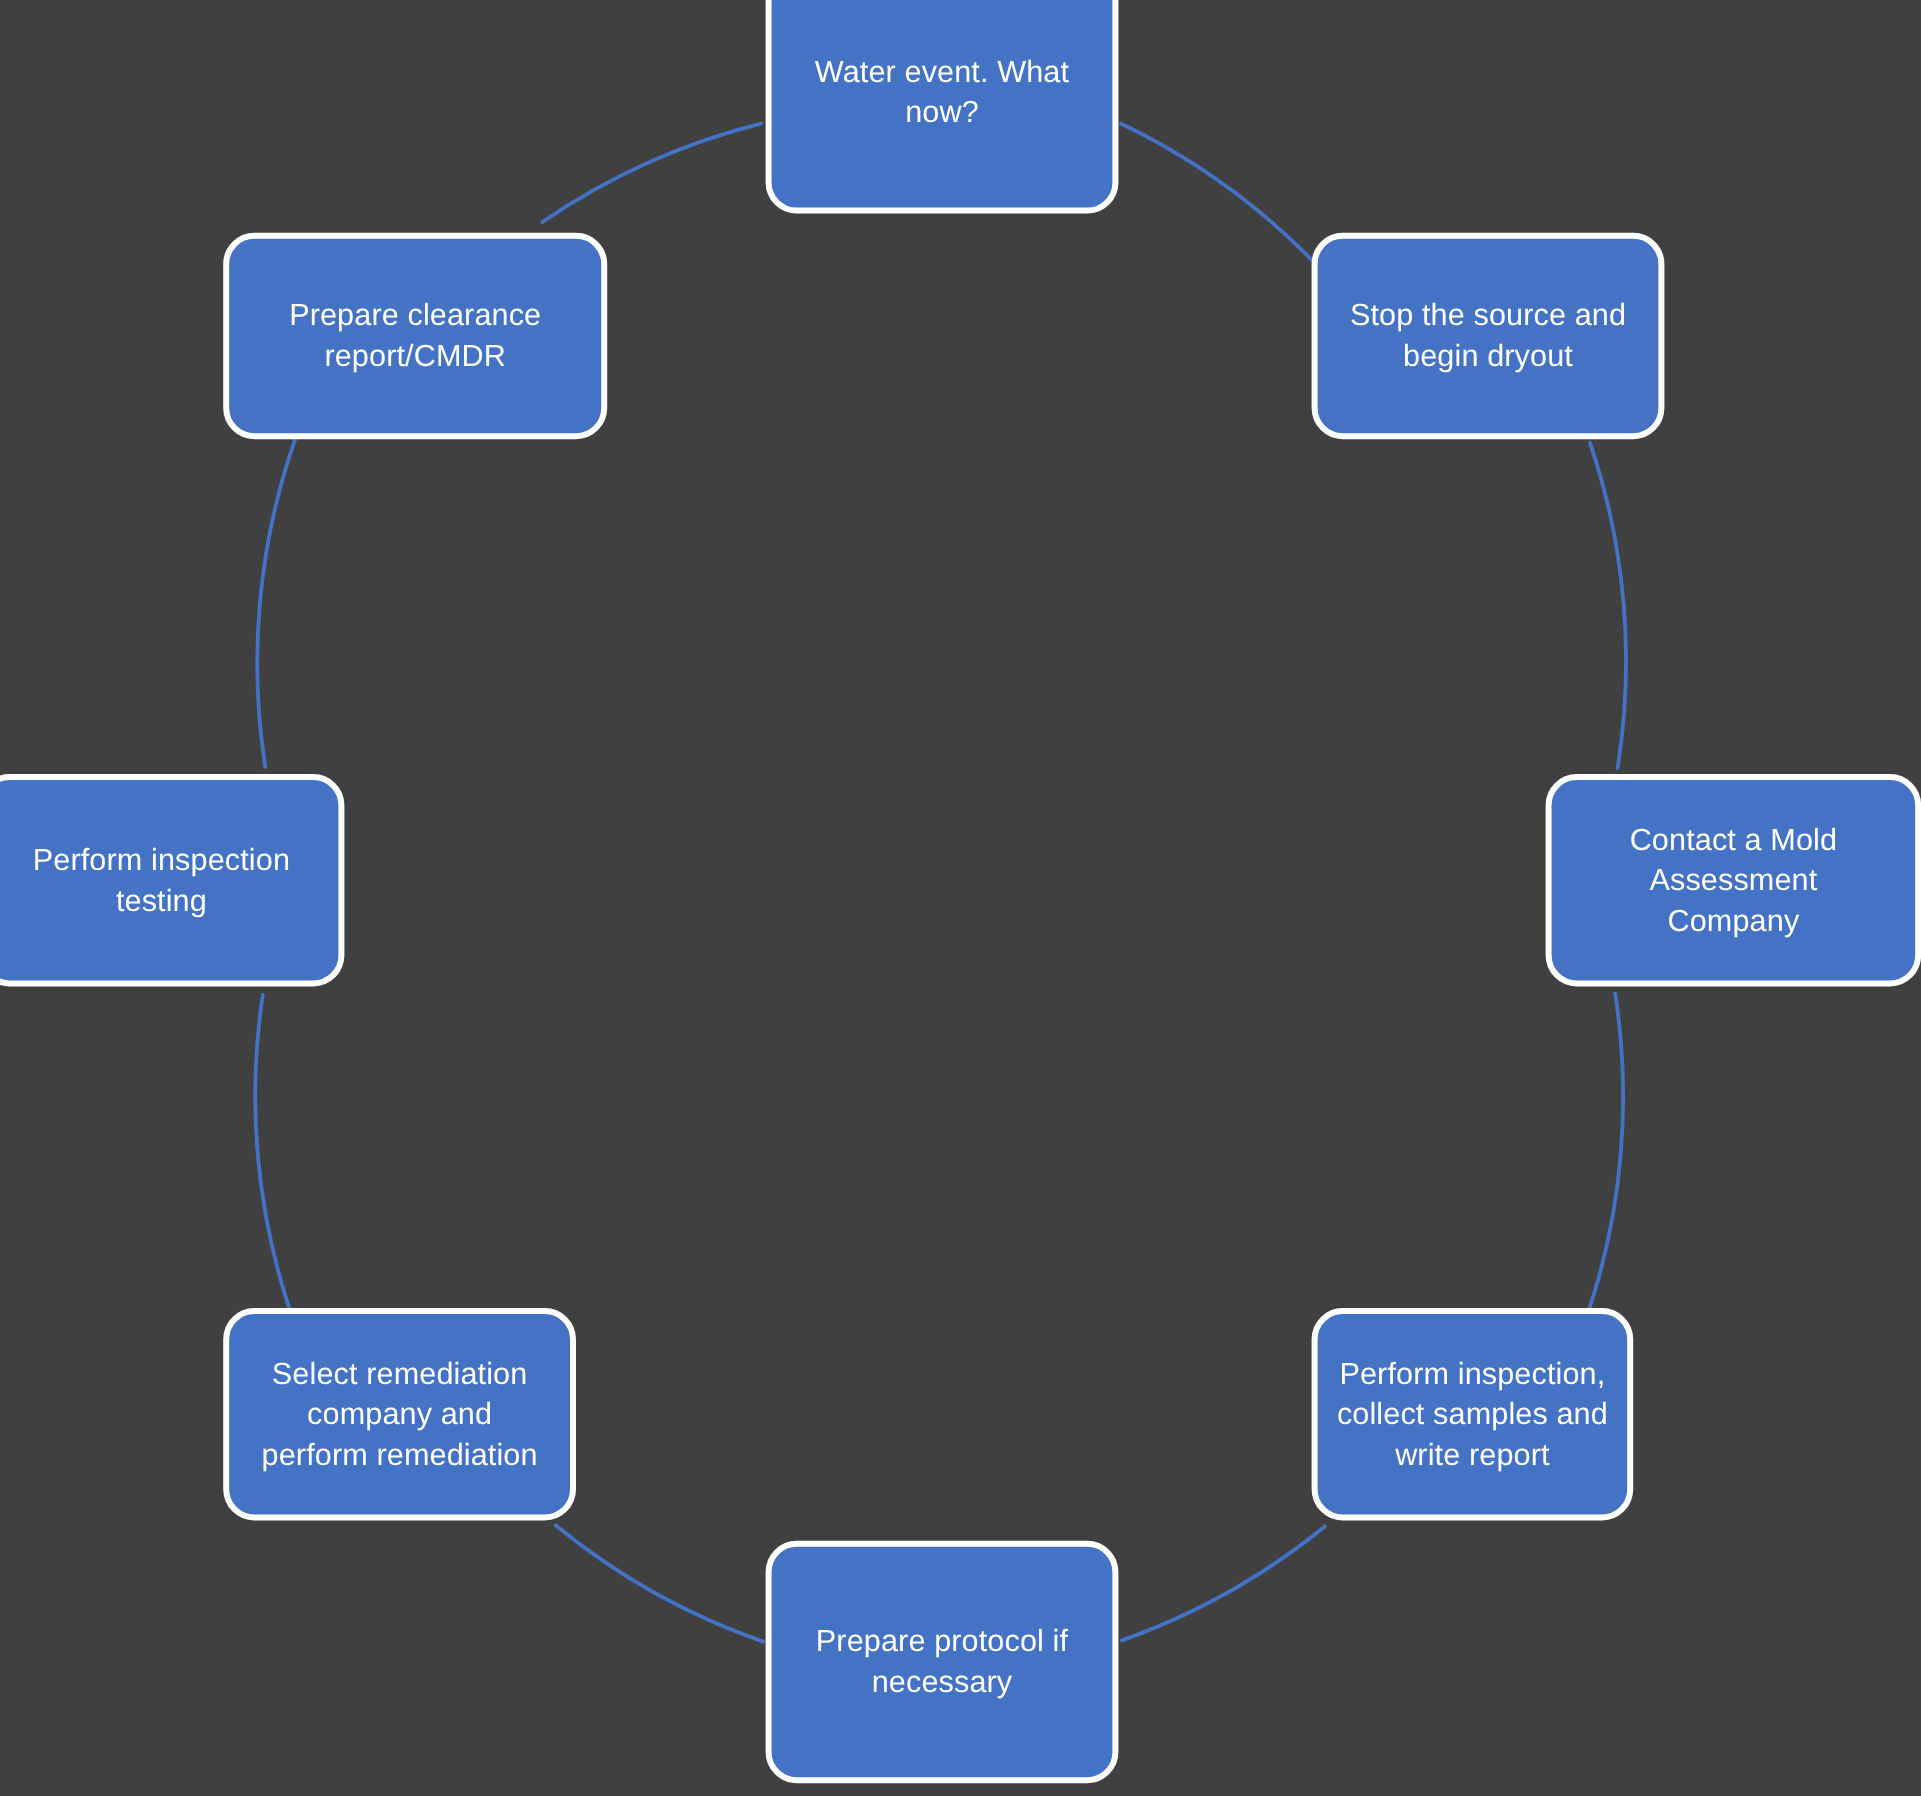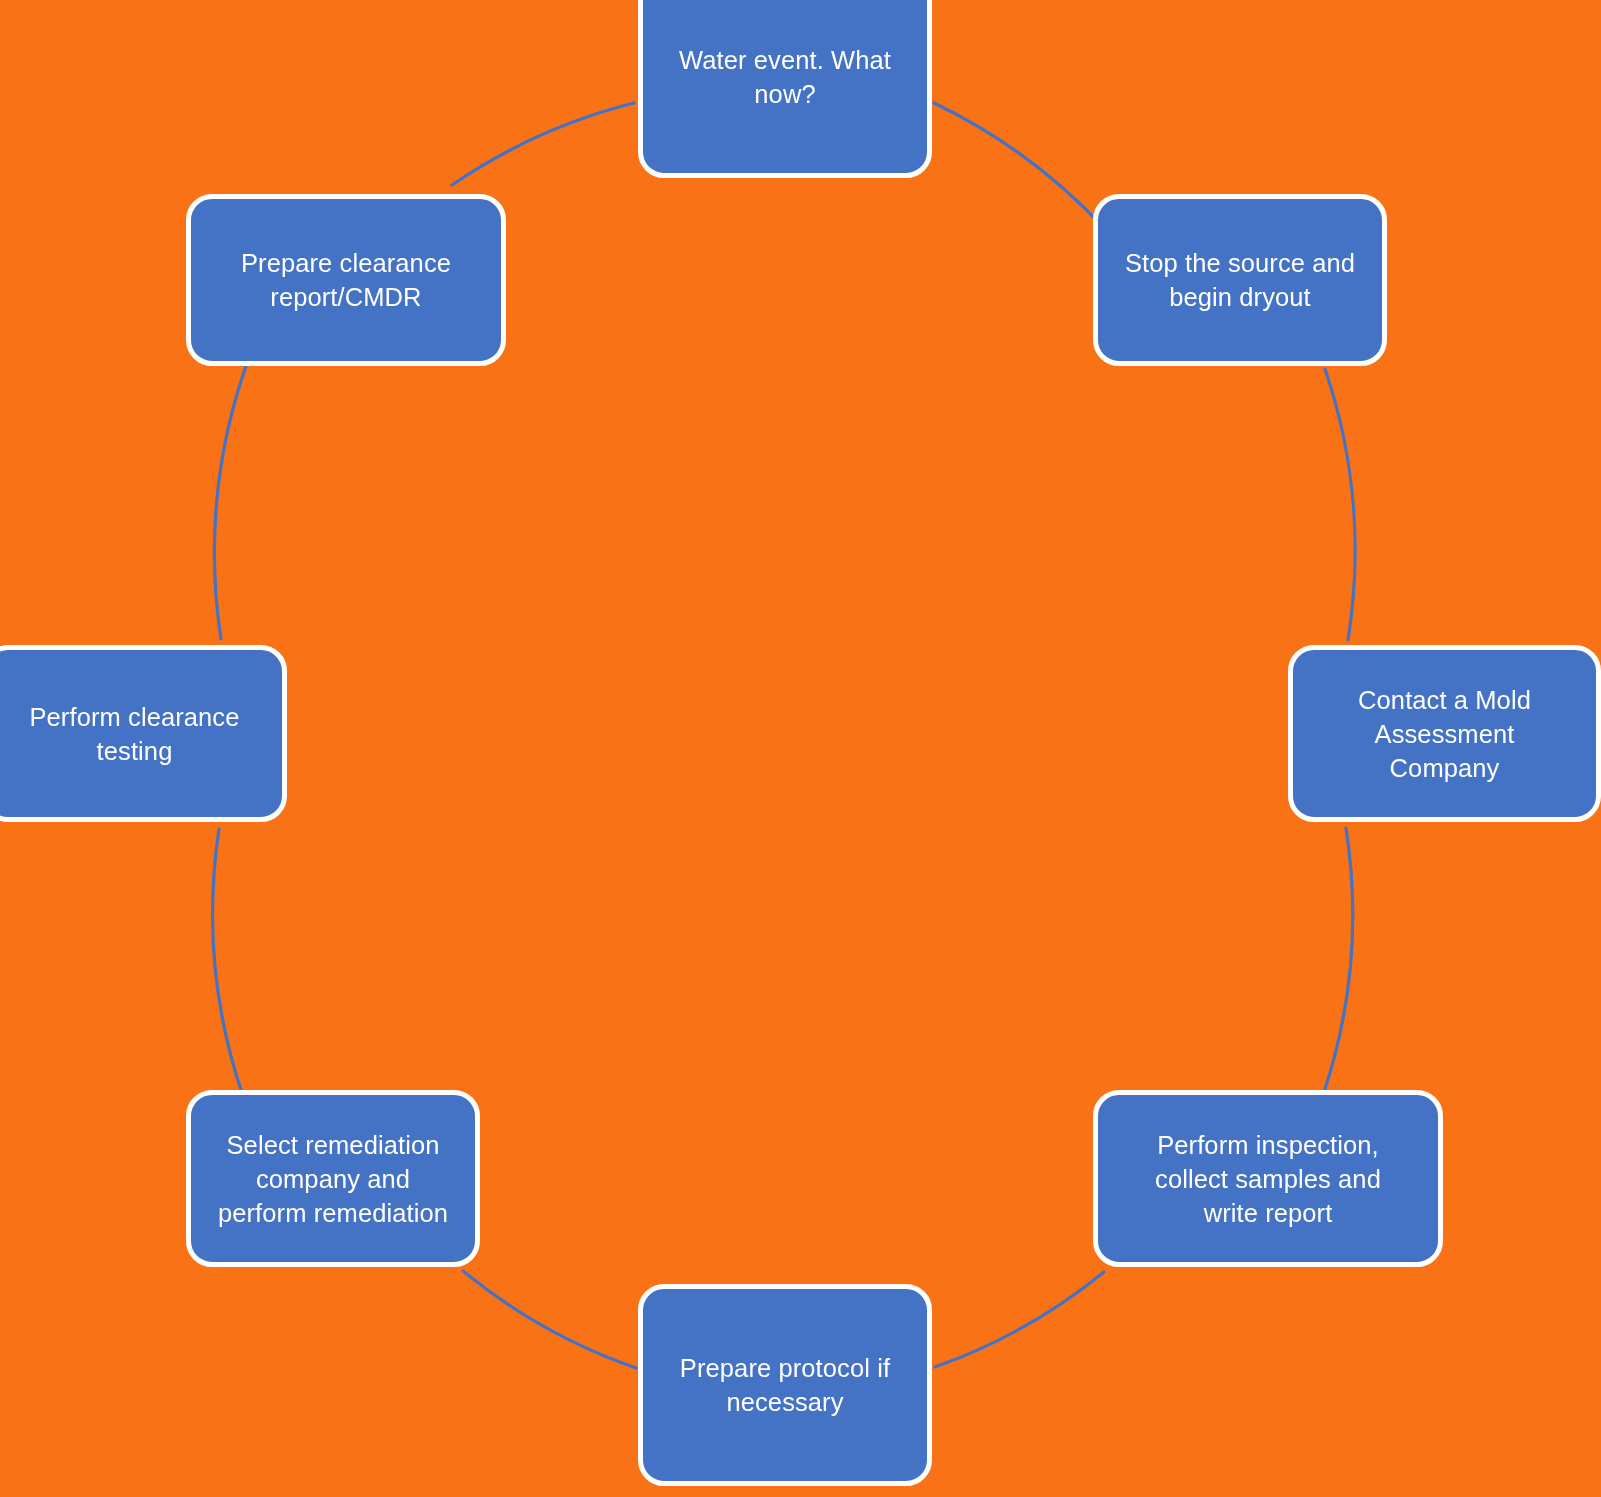--- a/index.html
+++ b/index.html
@@ -4,21 +4,21 @@
 <style>
   html, body {
     margin: 0;
     padding: 0;
     background: #000000;
   }
   #canvas {
     position: relative;
     width: 1601px;
     height: 1497px;
-    background: #f97316;
+    background: #404040;
     overflow: hidden;
     font-family: "Liberation Sans", sans-serif;
   }
   #arc-layer {
     position: absolute;
     left: 0;
     top: 0;
     width: 1601px;
     height: 1497px;
   }
@@ -81,39 +81,39 @@
     <span class="node-label">Contact a Mold
 Assessment
 Company</span>
   </div>
 
   <div class="node" style="left:1093px; top:194px; width:294px; height:172px;">
     <span class="node-label">Stop the source and
 begin dryout</span>
   </div>
 
-  <div class="node" style="left:1093px; top:1090px; width:350px; height:177px;">
+  <div class="node" style="left:1093px; top:1090px; width:268px; height:177px;">
     <span class="node-label">Perform inspection,
 collect samples and
 write report</span>
   </div>
 
   <div class="node" style="left:638px; top:1284px; width:294px; height:202px;">
     <span class="node-label">Prepare protocol if
 necessary</span>
   </div>
 
   <div class="node" style="left:186px; top:1090px; width:294px; height:177px;">
     <span class="node-label">Select remediation
 company and
 perform remediation</span>
   </div>
 
   <div class="node" style="left:-18px; top:645px; width:305px; height:177px;">
-    <span class="node-label">Perform clearance
+    <span class="node-label">Perform inspection
 testing</span>
   </div>
 
   <div class="node" style="left:186px; top:194px; width:320px; height:172px;">
     <span class="node-label">Prepare clearance
 report/CMDR</span>
   </div>
 
 </div>
 

